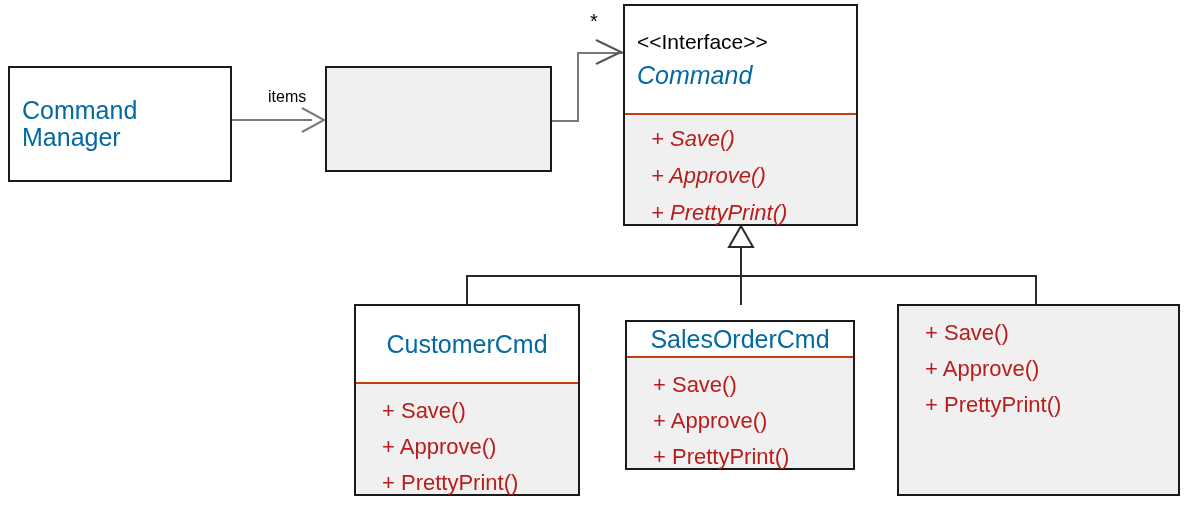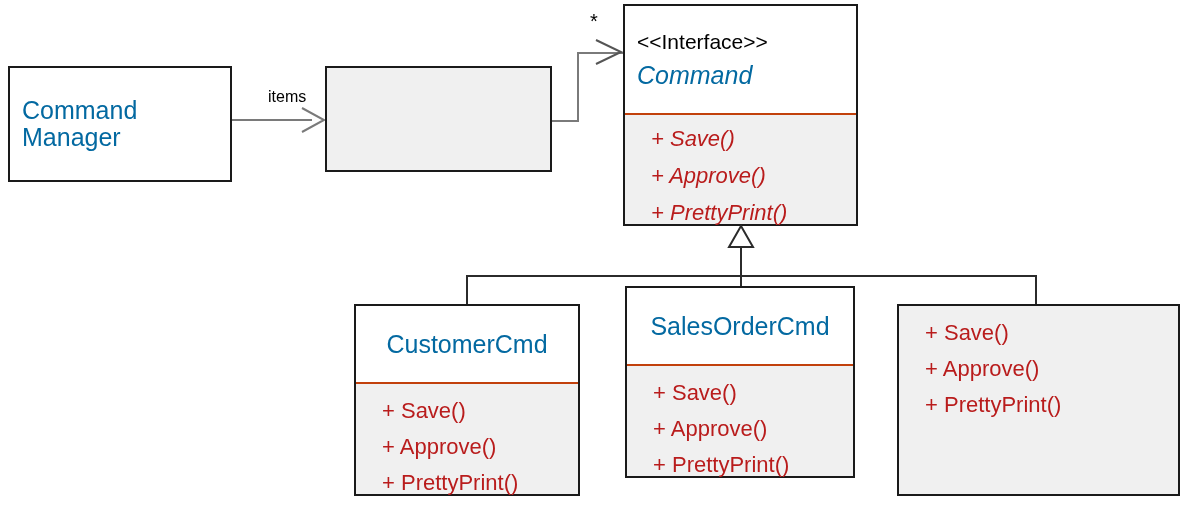--- a/index.html
+++ b/index.html
@@ -184,21 +184,21 @@
     <div class="uml-header sep" style="height:79px;">
       <div class="cls-name center">CustomerCmd</div>
     </div>
     <div class="uml-compartment" style="padding-top:16px;">
       <div class="method" style="margin-bottom:14px;">+ Save()</div>
       <div class="method" style="margin-bottom:14px;">+ Approve()</div>
       <div class="method">+ PrettyPrint()</div>
     </div>
   </div>
 
-  <div class="uml-box" style="left:625px; top:286px; width:230px; height:192px;">
+  <div class="uml-box" style="left:625px; top:320px; width:230px; height:150px;">
     <div class="uml-header sep" style="height:79px;">
       <div class="cls-name center">SalesOrderCmd</div>
     </div>
     <div class="uml-compartment" style="padding-top:16px;">
       <div class="method" style="margin-bottom:14px;">+ Save()</div>
       <div class="method" style="margin-bottom:14px;">+ Approve()</div>
       <div class="method">+ PrettyPrint()</div>
     </div>
   </div>
 

